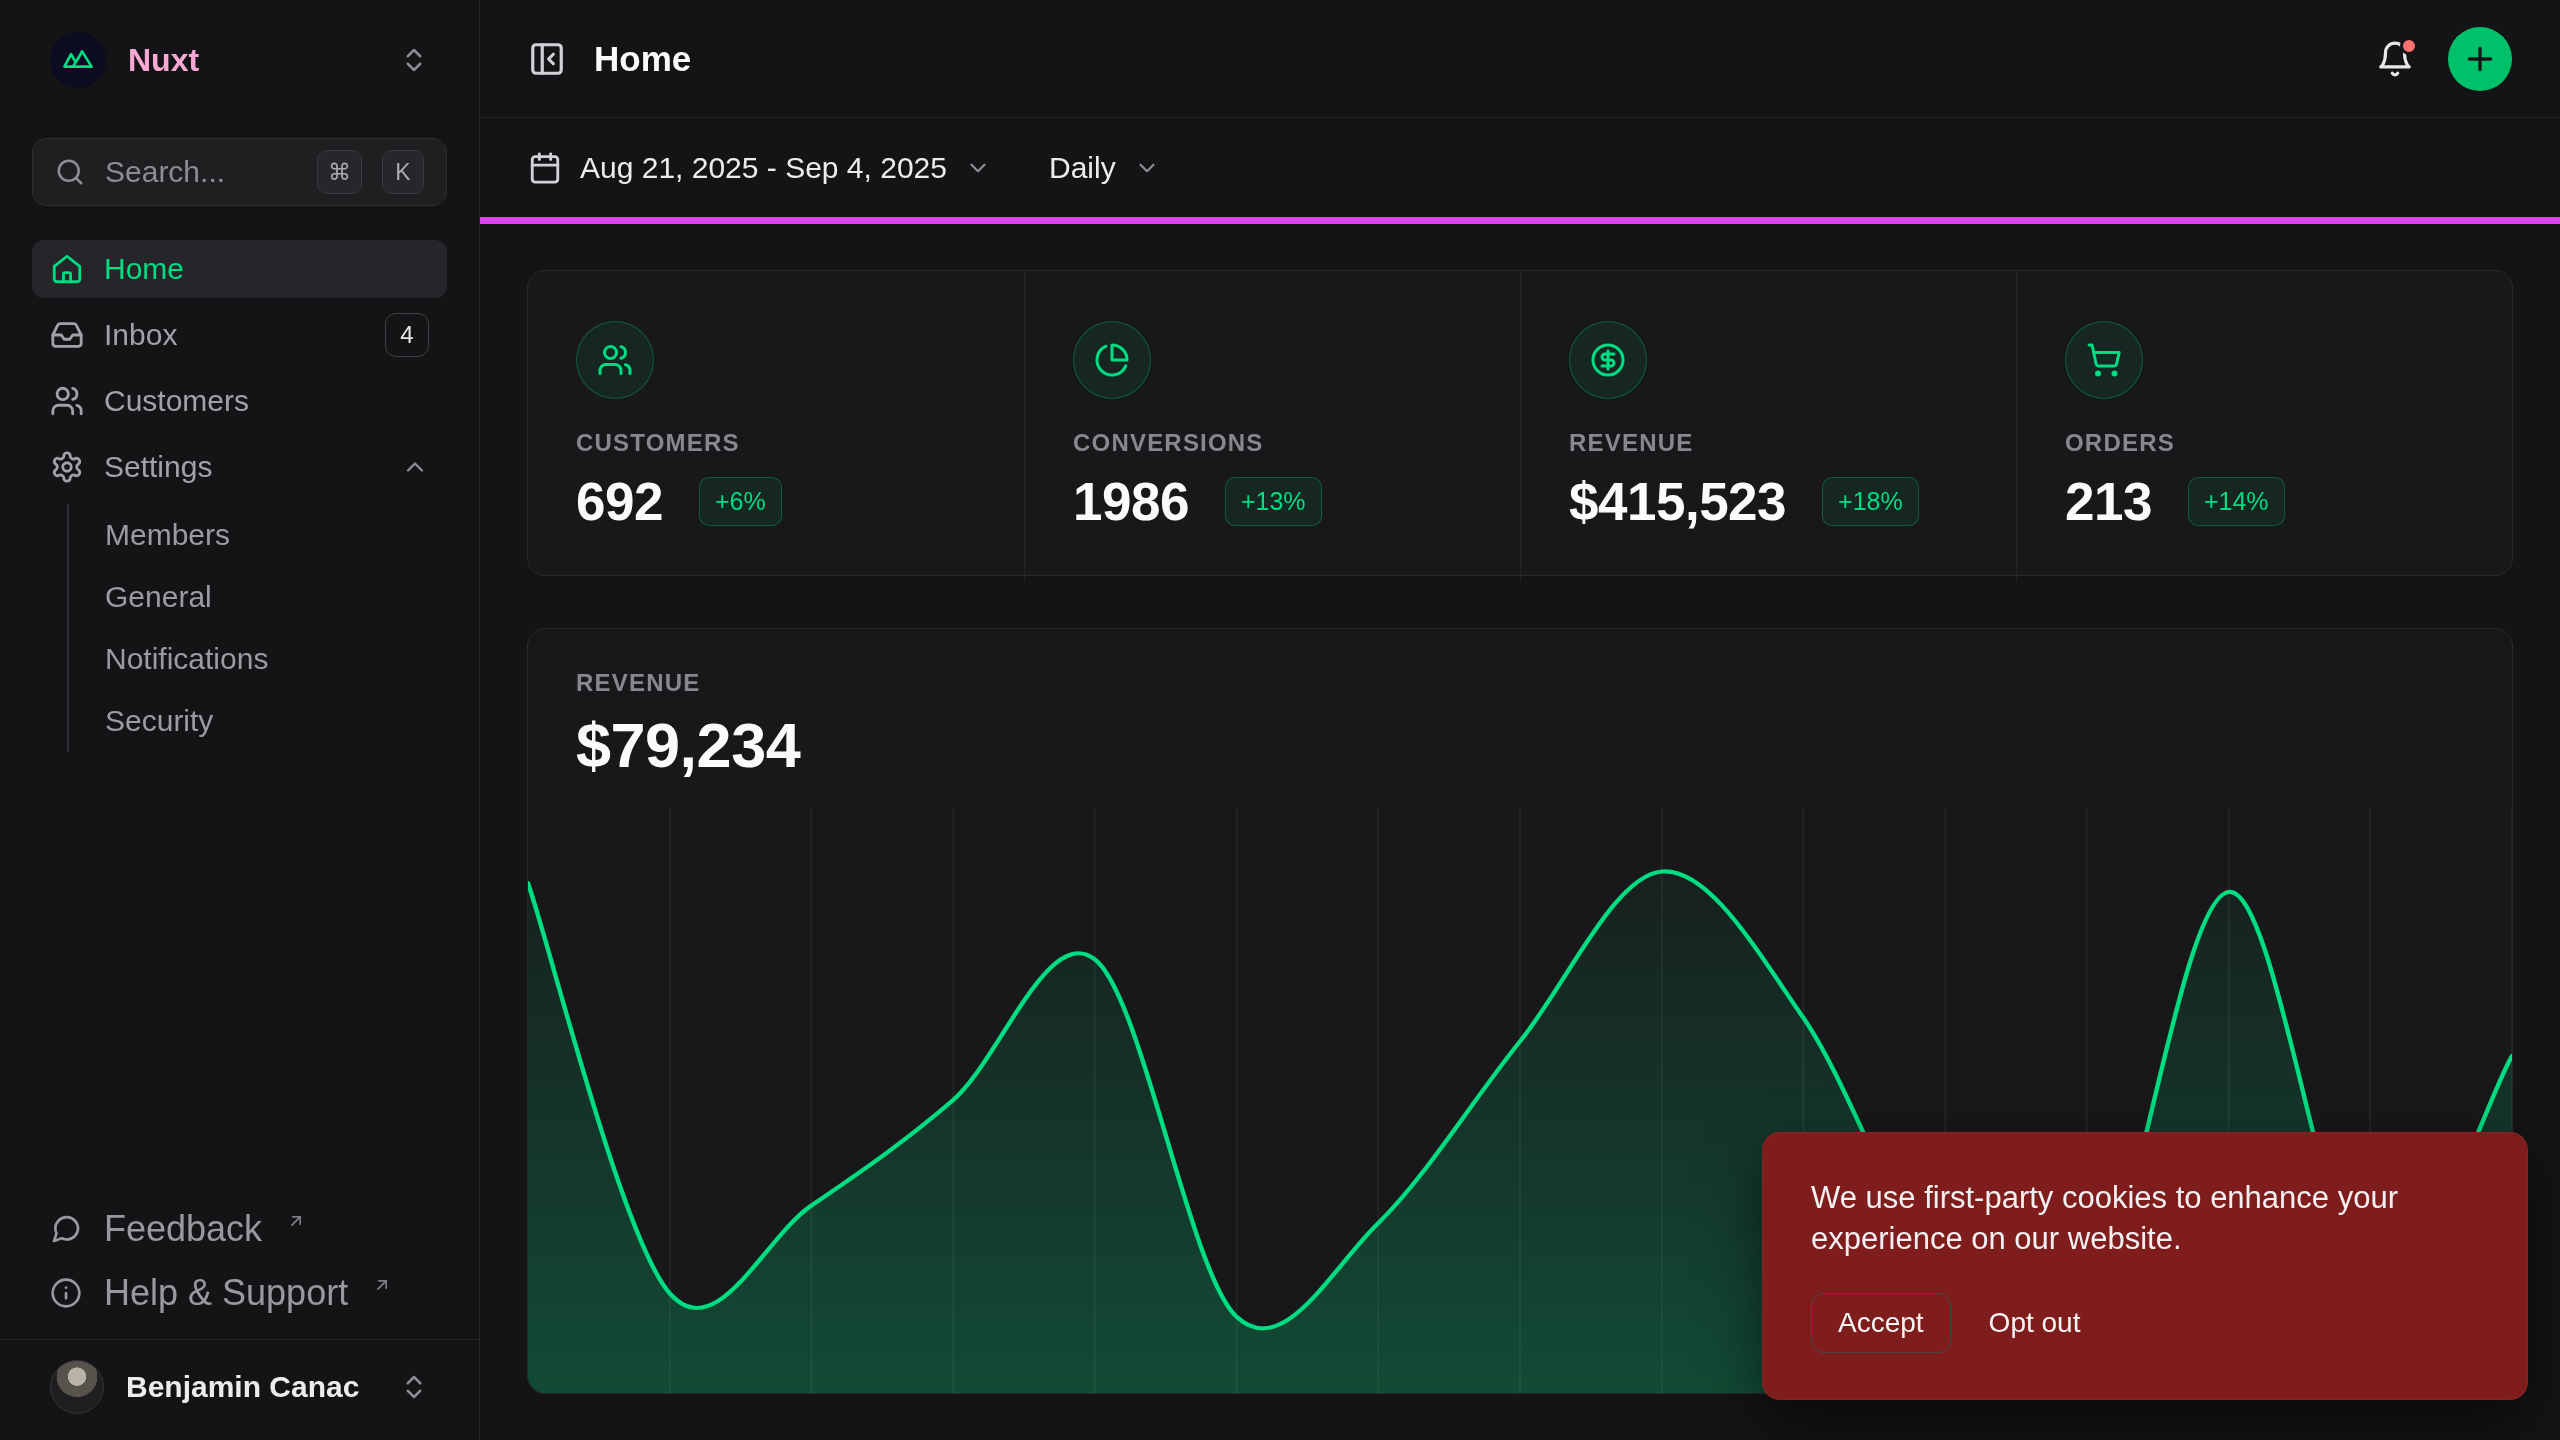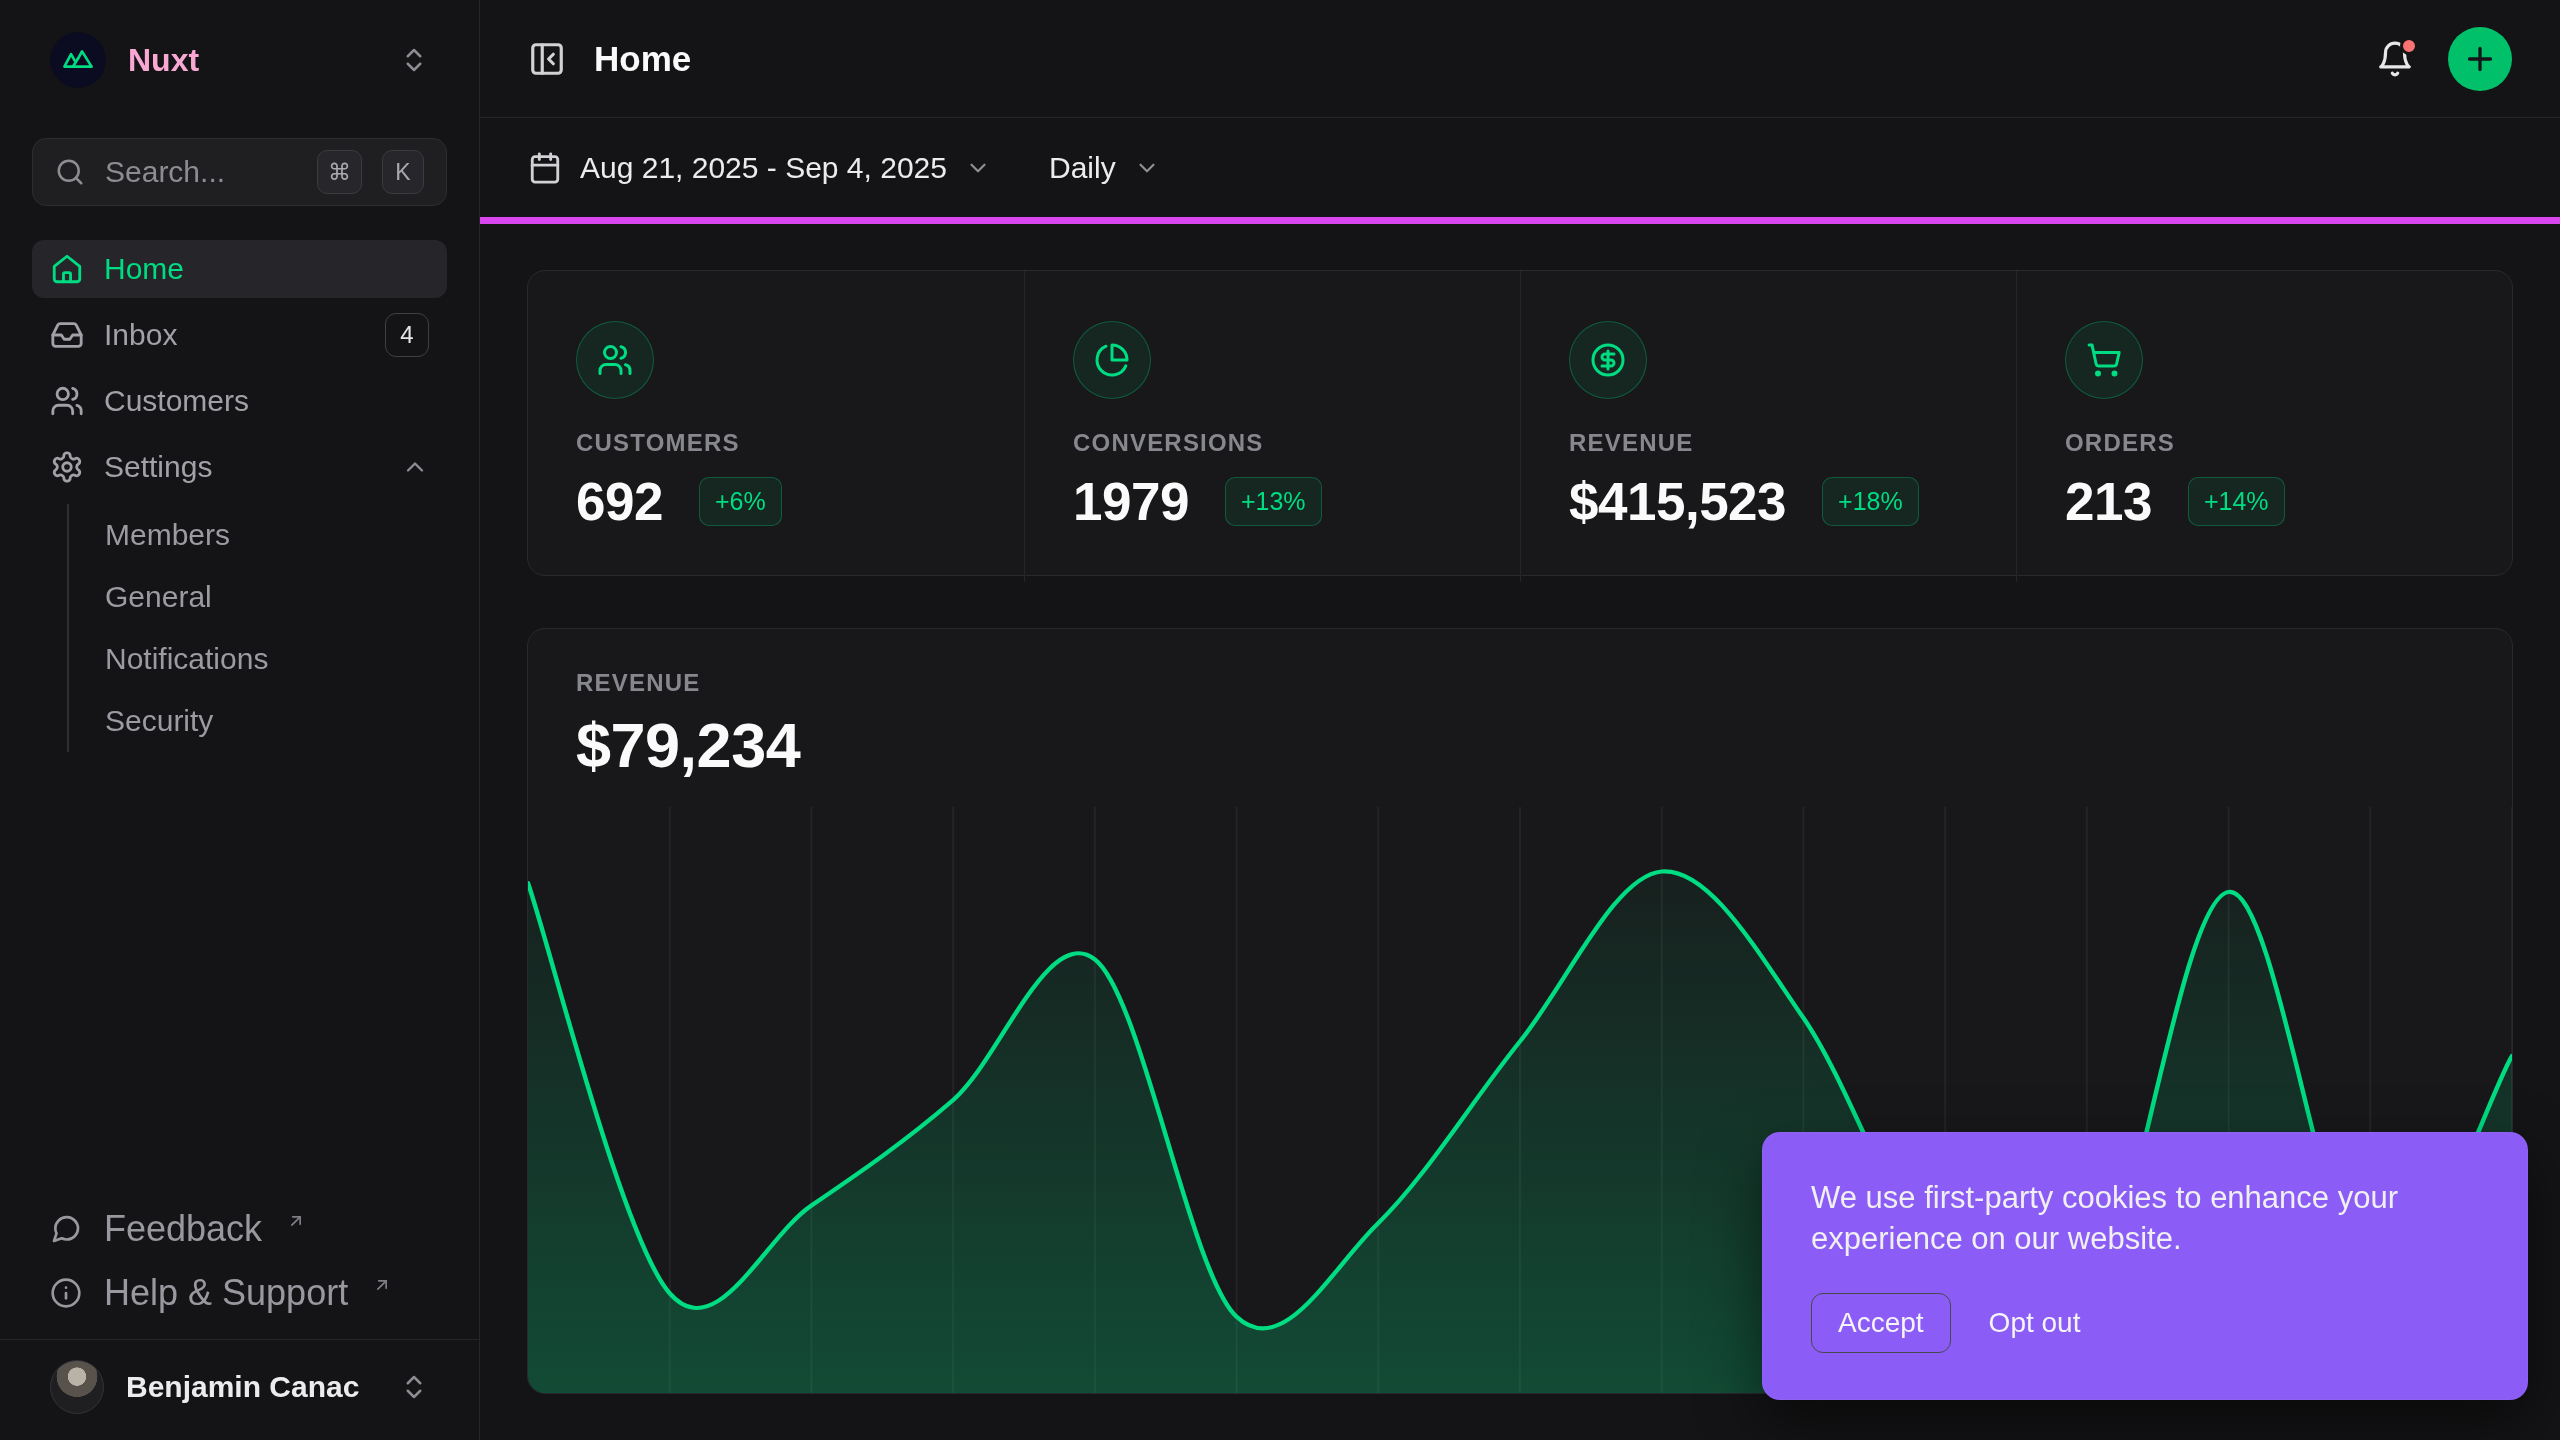--- a/index.html
+++ b/index.html
@@ -129,21 +129,21 @@
   }
   .revenue-head { padding:40px 48px 0; }
   .revenue-label { font-size:24px; font-weight:600; letter-spacing:1.2px; color:#87878e; }
   .revenue-value { margin-top:12px; font-size:63px; font-weight:700; color:#fafafa; letter-spacing:-0.5px; }
   .chart-area { flex:1; margin-top:26px; position:relative; min-height:0; }
   .chart-area svg.plot { position:absolute; inset:0; width:100%; height:100%; }
 
   
   .cookie-banner {
     position:fixed; right:32px; bottom:40px; width:766px;
-    background:#8b5cf6; border:1px solid rgba(255,255,255,0.04);
+    background:#7f1d1d; border:1px solid rgba(255,255,255,0.04);
     border-radius:18px; padding:44px 48px 46px;
     box-shadow:0 24px 60px rgba(0,0,0,0.5);
   }
   .cookie-text { font-size:31px; line-height:1.33; color:#f0f0f2; max-width:600px; }
   .cookie-actions { margin-top:34px; display:flex; align-items:center; gap:38px; }
   .accept-btn {
     background:transparent; border:1px solid #47474e; border-radius:12px;
     padding:13px 26px; font-size:28px; color:#f5f5f6; cursor:pointer;
     font-family:"Liberation Sans", sans-serif;
   }
@@ -348,21 +348,21 @@
 
       <div class="stat">
         <span class="stat-icon-wrap">
           <svg class="icon" width="36" height="36" viewBox="0 0 24 24">
             <path d="M21.21 15.89A10 10 0 1 1 8 2.83"></path>
               <path d="M22 12A10 10 0 0 0 12 2v10z"></path>
           </svg>
         </span>
         <div class="stat-label">CONVERSIONS</div>
         <div class="stat-row">
-          <span class="stat-value">1979</span>
+          <span class="stat-value">1986</span>
           <span class="delta-badge">+13%</span>
         </div>
       </div>
 
       <div class="stat">
         <span class="stat-icon-wrap">
           <svg class="icon" width="36" height="36" viewBox="0 0 24 24">
             <circle cx="12" cy="12" r="10"></circle>
               <path d="M16 8h-6a2 2 0 1 0 0 4h4a2 2 0 1 1 0 4H8"></path>
               <path d="M12 18V6"></path>

